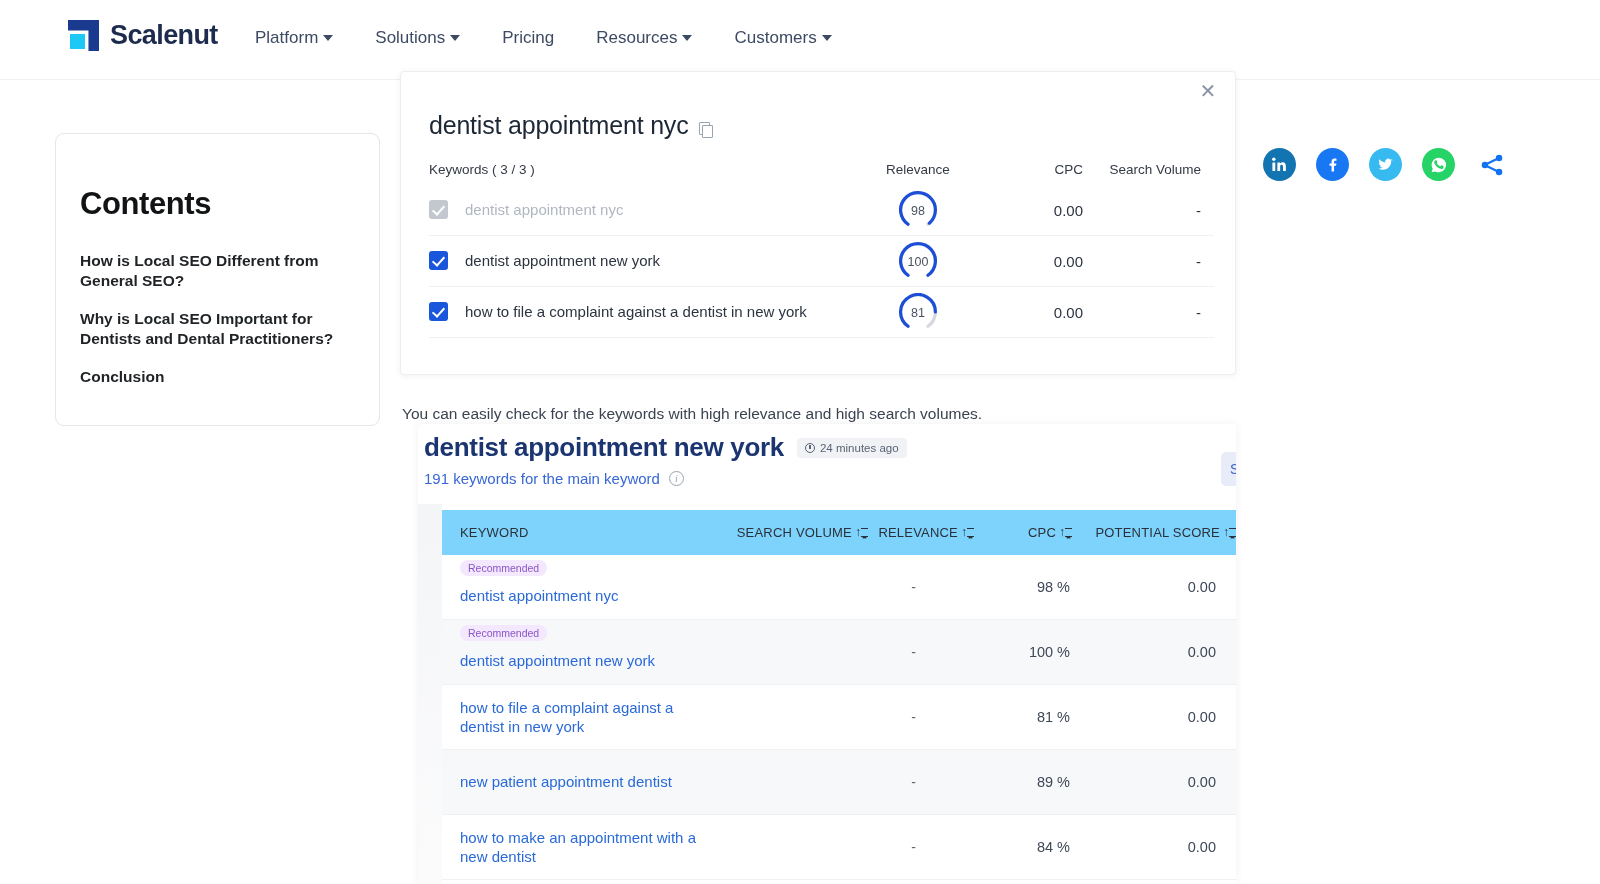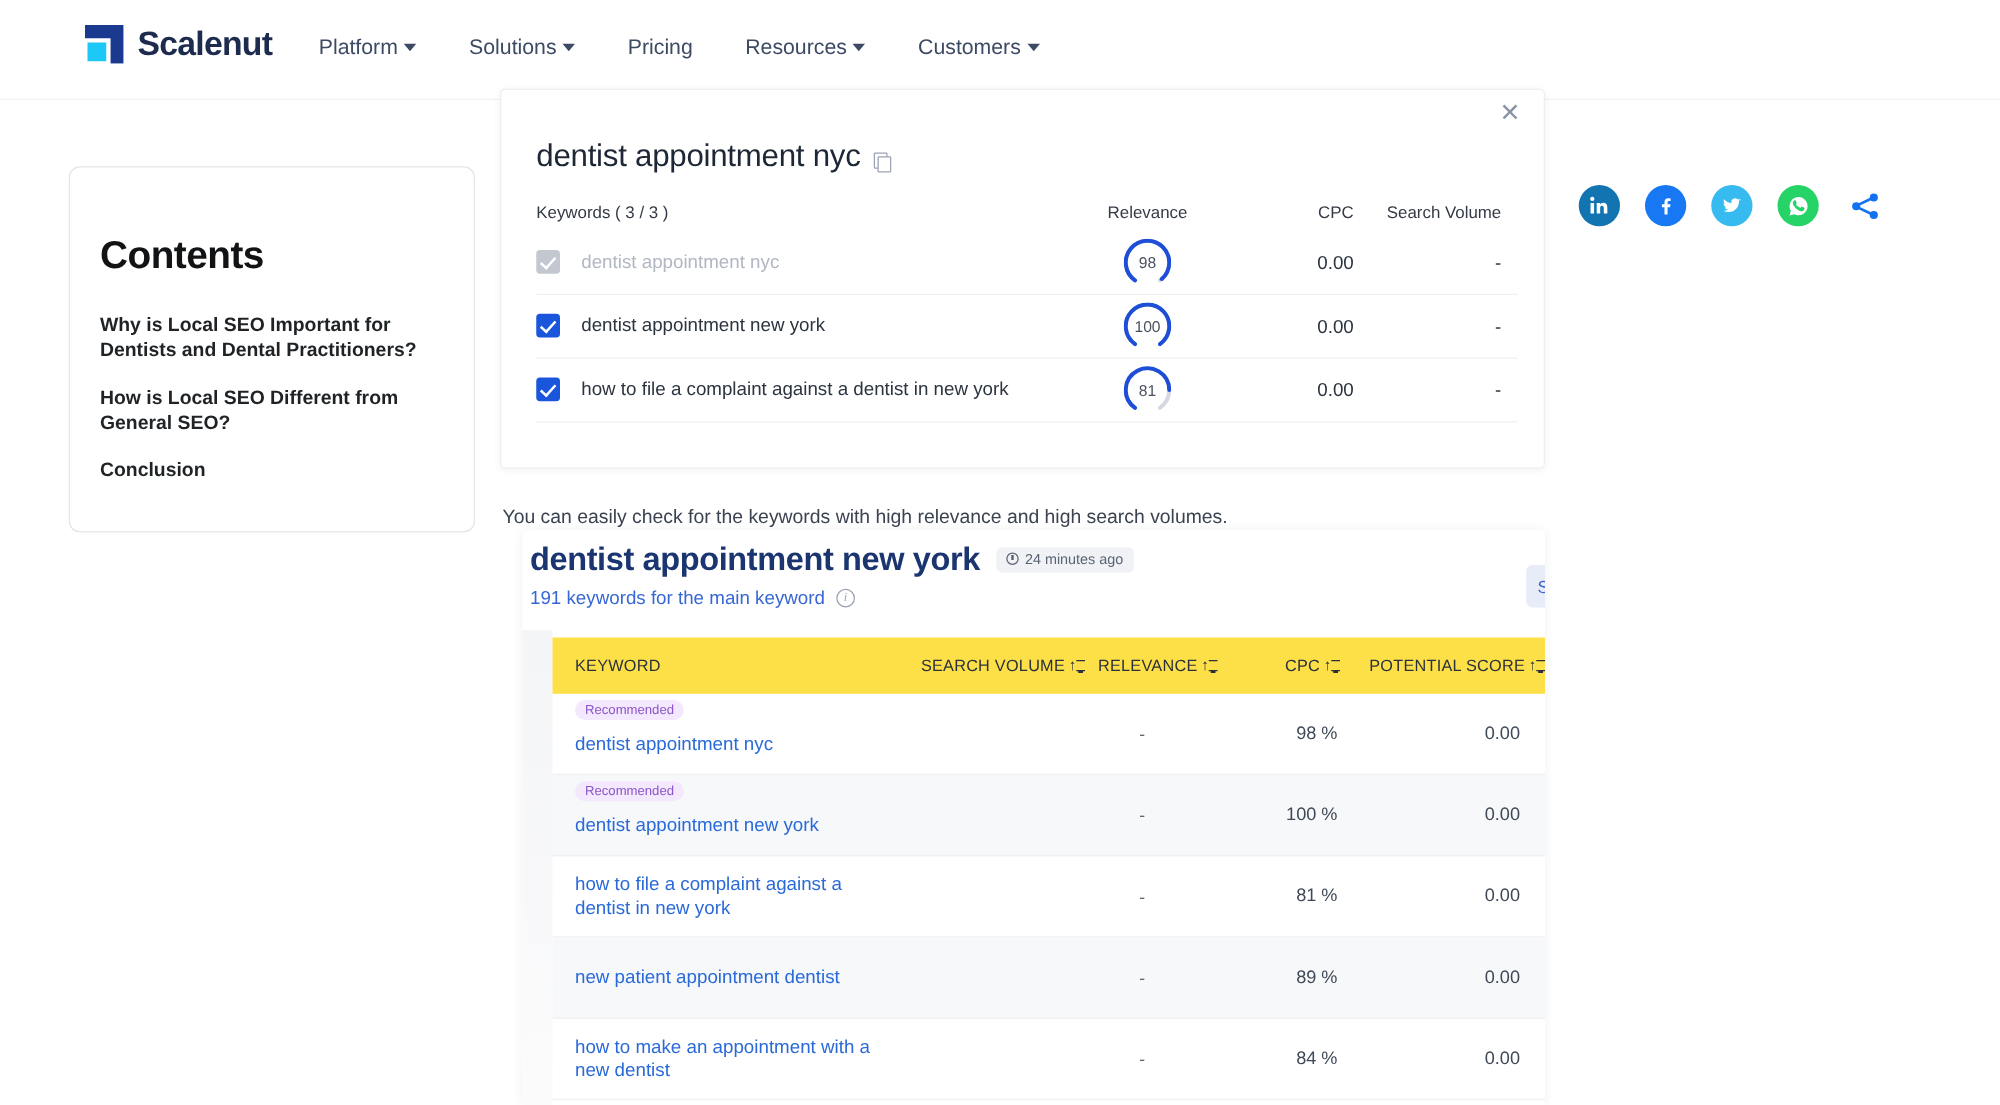--- a/index.html
+++ b/index.html
@@ -208,21 +208,21 @@
   .res-head-title {
     position: absolute; left: 6px; top: 8px;
     display: flex; align-items: center; gap: 13px;
   }
   .res-h1 {
     font-size: 26px; font-weight: bold; color: #1b3570; letter-spacing: -0.3px;
   }
   .time-chip {
     background: #f0f2f5; border-radius: 4px; padding: 4px 8px;
     font-size: 11.5px; color: #5a6374;
-    display: flex; align-items: flex-start; gap: 5px;
+    display: flex; align-items: center; gap: 5px;
   }
   .clock {
     width: 10px; height: 10px; border: 1.2px solid #5a6374; border-radius: 50%;
     position: relative; flex: none;
   }
   .clock::after {
     content: ""; position: absolute; left: 3.4px; top: 1.7px;
     width: 1.2px; height: 3.4px; background: #5a6374;
   }
   .res-sub {
@@ -237,21 +237,21 @@
   }
   .res-rail {
     position: absolute; left: 0; top: 80px; width: 24px; bottom: 0;
     background: linear-gradient(to bottom,#f4f5f7,#fbfbfc);
   }
   .res-table {
     position: absolute; left: 24px; top: 86px; right: 0; bottom: 0;
   }
   .tbl-head {
     display: flex; align-items: center; height: 45px;
-    background: #fde047;
+    background: #7dd3fc;
     font-size: 13px; color: #2b313b; letter-spacing: 0.2px;
   }
   .tbl-head .h {
     display: flex; align-items: center; gap: 3px; white-space: nowrap;
   }
   .c1 { flex: none; width: 278px; padding-left: 18px; }
   .c2 { flex: none; width: 148px; justify-content: flex-end; }
   .c3 { flex: none; width: 106px; justify-content: flex-end; }
   .c4 { flex: none; width: 98px; justify-content: flex-end; }
   .c5 { flex: none; width: 164px; justify-content: flex-end; padding-right: 0; }
@@ -323,22 +323,22 @@
       <div class="nav-link">
         <span>Customers</span>
         <span class="chev"></span>
       </div>
     </div>
 </div>
 
 <div class="contents-card">
   <div class="contents-title">Contents</div>
   <div id="tocList">
+      <div class="toc-item">How is Local SEO Different from General SEO?</div>
       <div class="toc-item">Why is Local SEO Important for Dentists and Dental Practitioners?</div>
-      <div class="toc-item">How is Local SEO Different from General SEO?</div>
       <div class="toc-item">Conclusion</div>
     </div>
 </div>
 
 <div class="socials">
   <div class="social s-li">
     <svg width="17" height="17" viewBox="0 0 24 24" fill="#fff">
         <rect x="2" y="9" width="4" height="12" rx="0.6"></rect>
         <circle cx="4" cy="4.5" r="2.4"></circle>
         <path d="M9 9h3.8v1.7c.6-1.1 1.9-2 3.7-2 3 0 4.5 1.9 4.5 5.4V21h-4v-6.1c0-1.7-.7-2.7-2.1-2.7-1.3 0-2 .9-2 2.7V21H9z"></path>

